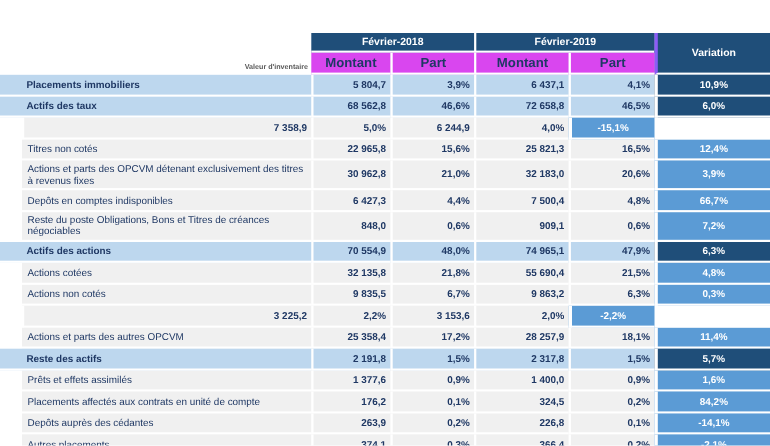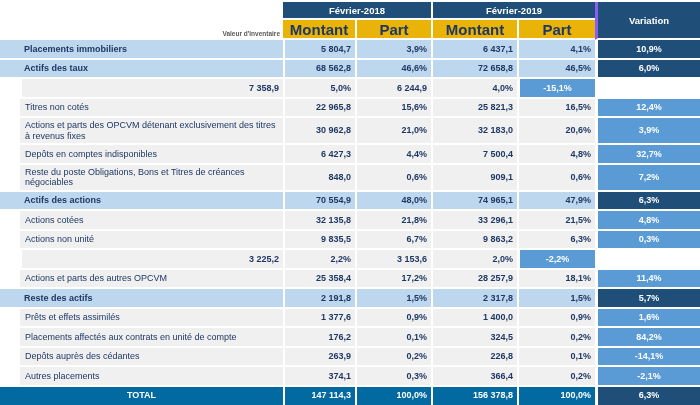--- a/index.html
+++ b/index.html
@@ -2,21 +2,21 @@
 <html><head>
 <meta charset="utf-8">
 <style>
   * { margin:0; padding:0; box-sizing:border-box; }
   html,body { background:#ffffff; }
   body {
     font-family:"Liberation Sans", sans-serif;
     width:700px; height:405px; overflow:hidden;
     color:#1F3864;
   }
-  .table-wrap { width:700px; height:305px; padding-top:2px; }
+  .table-wrap { width:700px; height:305px; padding-top:2px;margin-top:28px; }
 
   
   .thead {
     display:grid;
     grid-template-columns:283px 72px 76px 86px 78px 105px;
     grid-template-rows:18px 20px;
   }
   .corner {
     grid-column:1; grid-row:1/3;
     display:flex; align-items:flex-end; justify-content:flex-end;
@@ -25,21 +25,21 @@
   .corner-note { font-size:6.5px; color:#595959; font-weight:bold; }
   .banner {
     background:#1F4E79; color:#ffffff; font-weight:bold; font-size:9.5px;
     display:flex; align-items:center; justify-content:center;
     border-bottom:2px solid #ffffff;
   }
   .b2018 { grid-column:2/4; grid-row:1; }
   .b2019 { grid-column:4/6; grid-row:1; border-left:2px solid #ffffff; }
   .bvar  { grid-column:6;   grid-row:1/3; border-left:3px solid #8b5cf6; }
   .subh {
-    grid-row:2; background:#eab308; color:#1F3864; font-weight:bold; font-size:15px;
+    grid-row:2; background:#d946ef; color:#1F3864; font-weight:bold; font-size:12px;
     display:flex; align-items:center; justify-content:center;
     border-bottom:2px solid #ffffff;
   }
   .m1 { grid-column:2; }
   .p1 { grid-column:3; border-left:2px solid #ffffff; }
   .m2 { grid-column:4; border-left:2px solid #ffffff; }
   .p2 { grid-column:5; border-left:2px solid #ffffff; }
 
   
   .row {
@@ -137,21 +137,21 @@
         <div class="cell num">20,6%</div>
         <div class="cell num var">3,9%</div>
       </div>
       <div class="row sub">
         <div class="cell indent"></div>
         <div class="cell label">Depôts en comptes indisponibles</div>
         <div class="cell num">6 427,3</div>
         <div class="cell num">4,4%</div>
         <div class="cell num">7 500,4</div>
         <div class="cell num">4,8%</div>
-        <div class="cell num var">32,7%</div>
+        <div class="cell num var">66,7%</div>
       </div>
       <div class="row sub tall">
         <div class="cell indent"></div>
         <div class="cell label">Reste du poste Obligations, Bons et Titres de créances négociables</div>
         <div class="cell num">848,0</div>
         <div class="cell num">0,6%</div>
         <div class="cell num">909,1</div>
         <div class="cell num">0,6%</div>
         <div class="cell num var">7,2%</div>
       </div>
@@ -162,27 +162,27 @@
         <div class="cell num">48,0%</div>
         <div class="cell num">74 965,1</div>
         <div class="cell num">47,9%</div>
         <div class="cell num var">6,3%</div>
       </div>
       <div class="row sub">
         <div class="cell indent"></div>
         <div class="cell label">Actions cotées</div>
         <div class="cell num">32 135,8</div>
         <div class="cell num">21,8%</div>
-        <div class="cell num">33 296,1</div>
+        <div class="cell num">55 690,4</div>
         <div class="cell num">21,5%</div>
         <div class="cell num var">4,8%</div>
       </div>
       <div class="row sub">
         <div class="cell indent"></div>
-        <div class="cell label">Actions non unité</div>
+        <div class="cell label">Actions non cotés</div>
         <div class="cell num">9 835,5</div>
         <div class="cell num">6,7%</div>
         <div class="cell num">9 863,2</div>
         <div class="cell num">6,3%</div>
         <div class="cell num var">0,3%</div>
       </div>
       <div class="row sub">
         <div class="cell indent"></div>
         <div class="cell num">3 225,2</div>
         <div class="cell num">2,2%</div>

